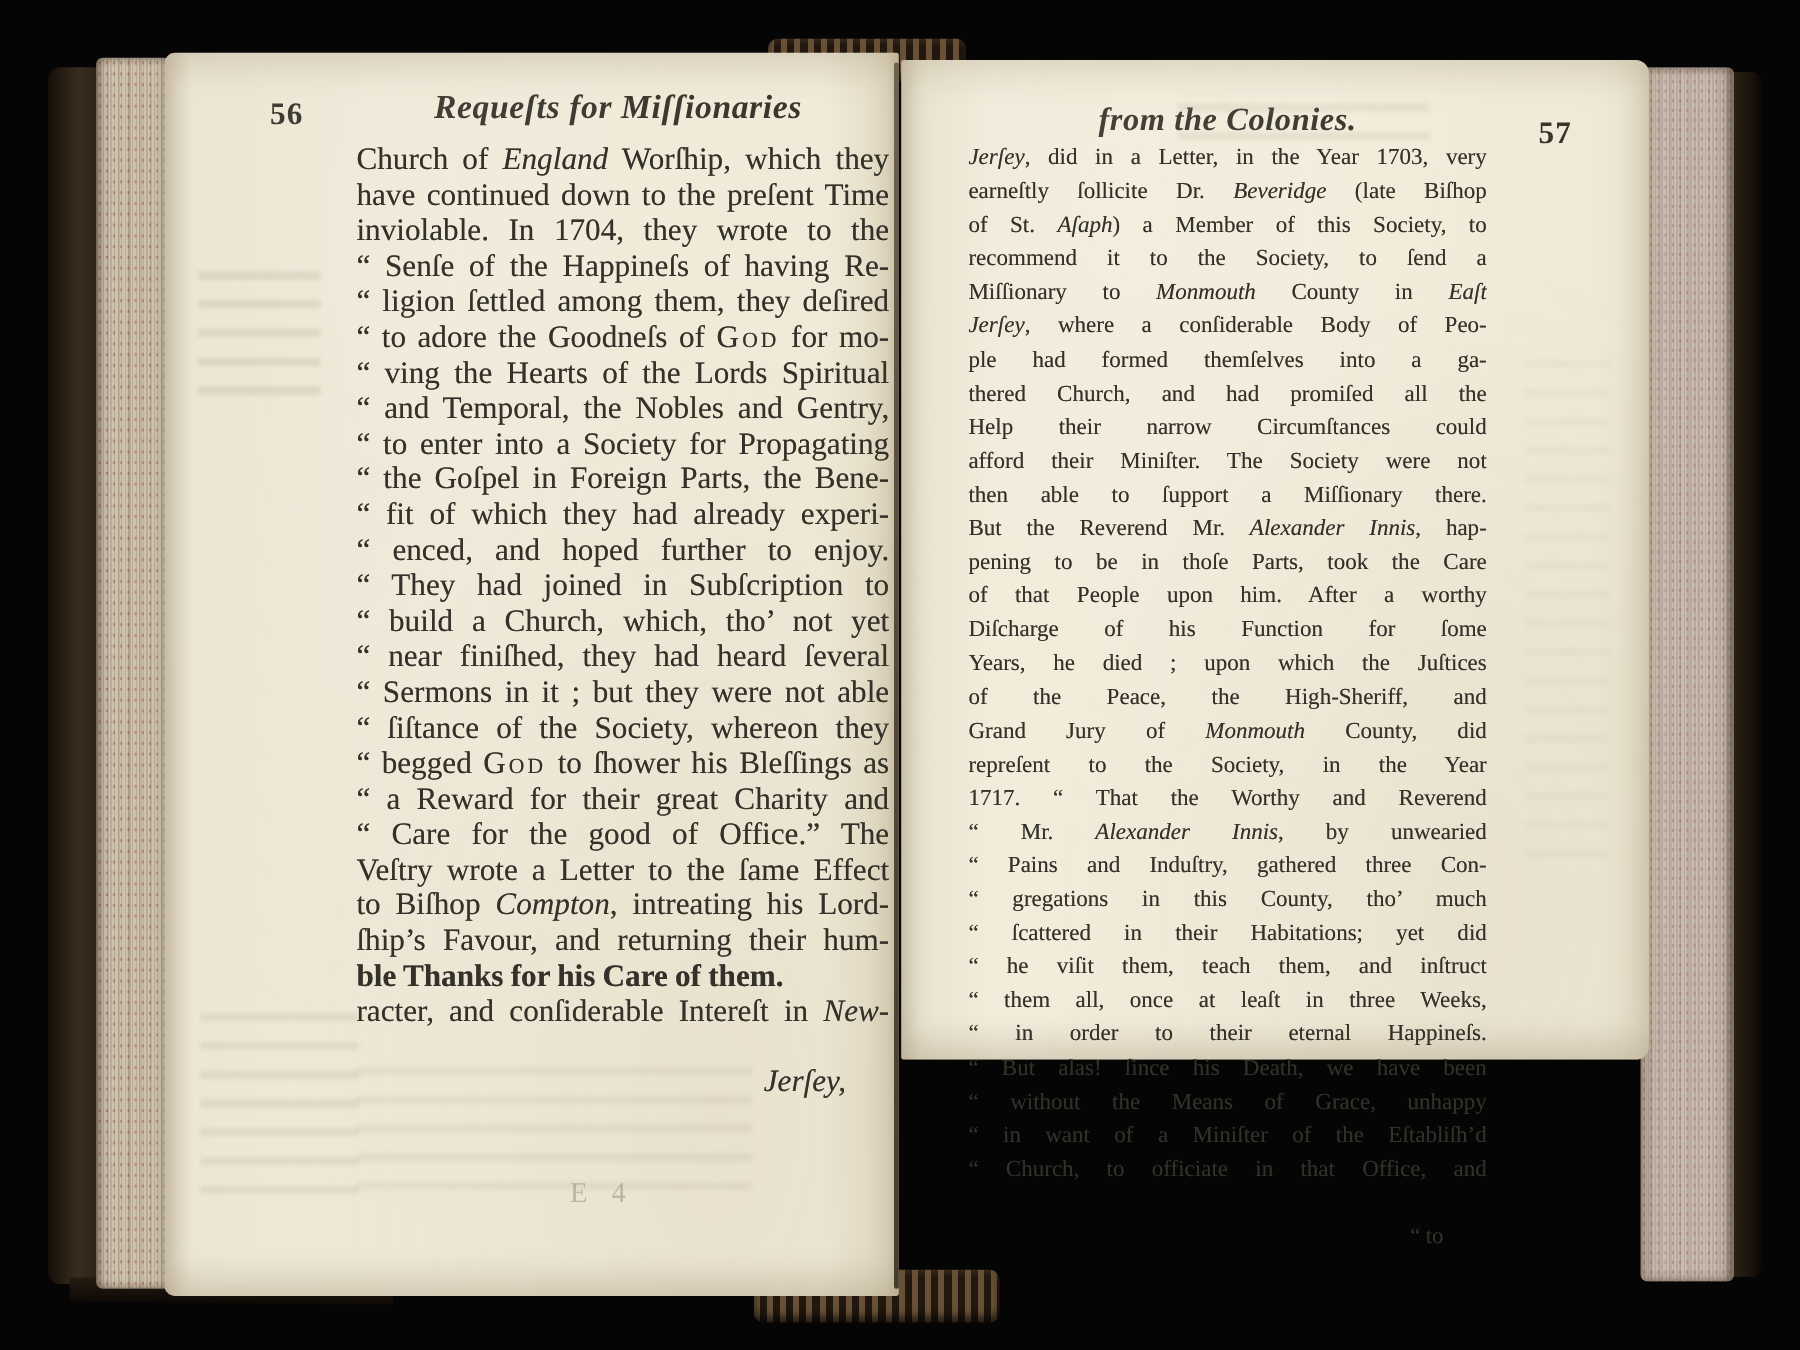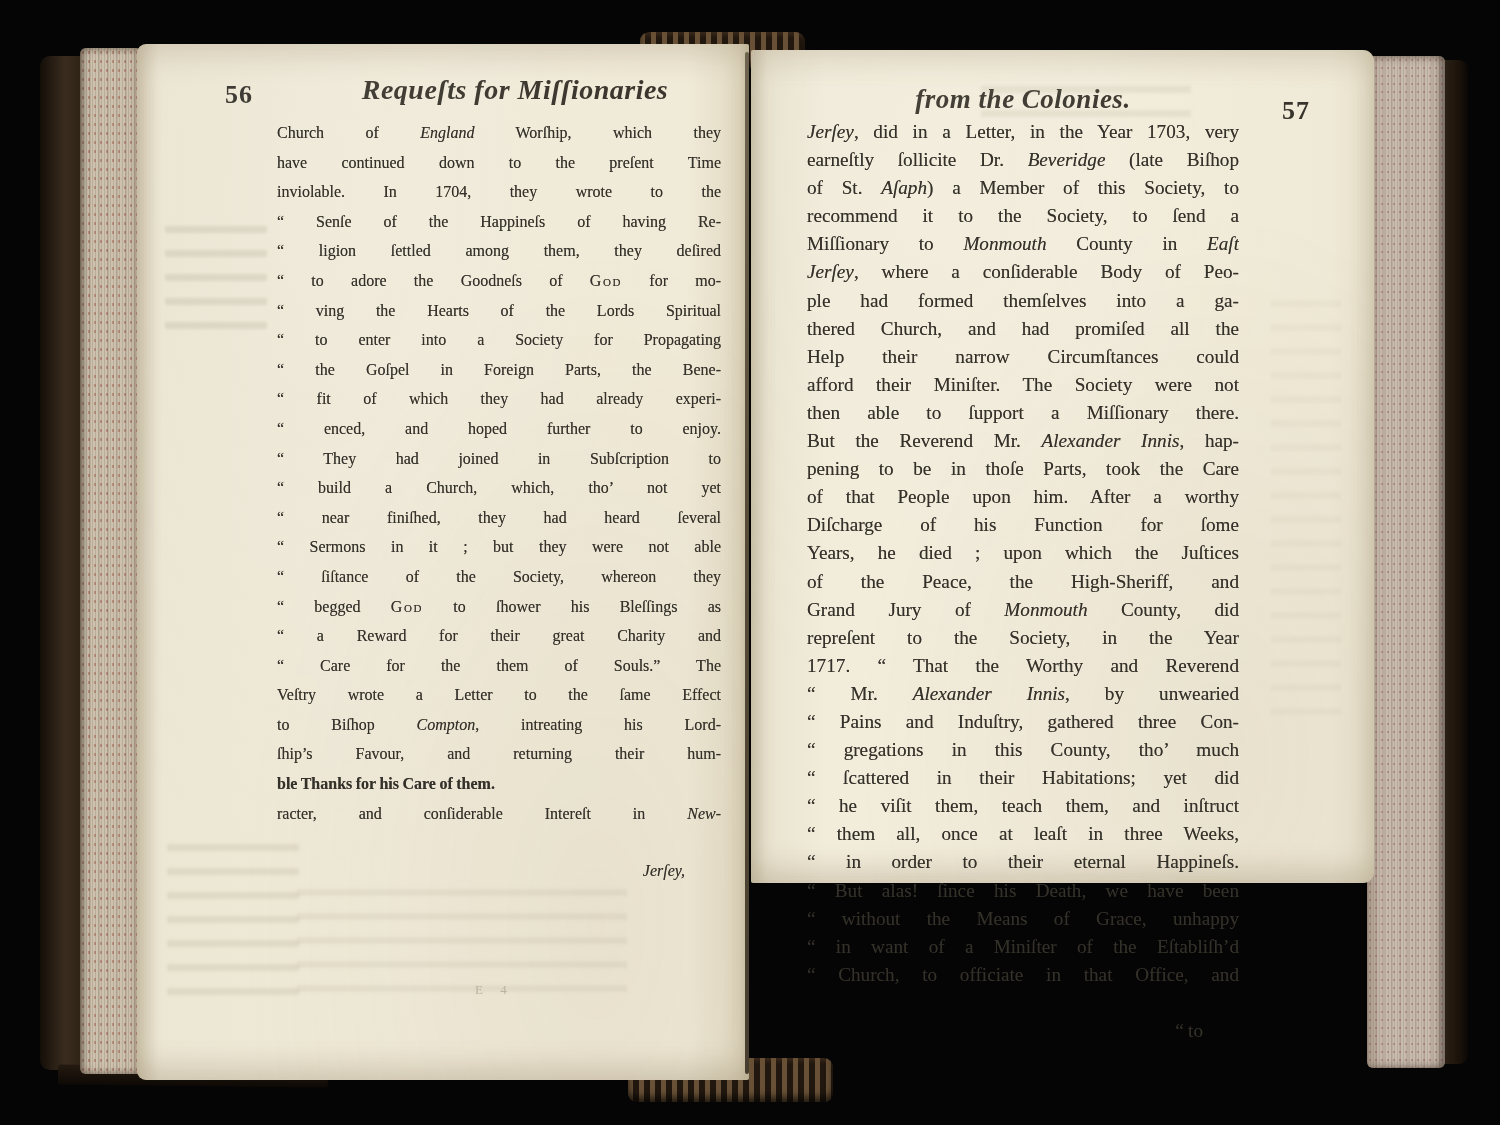--- a/index.html
+++ b/index.html
@@ -59,33 +59,33 @@
   .runhead{font-style:italic;font-weight:600;color:#3a362d;letter-spacing:.5px;}
   .page-left .runhead-row{left:156px;top:30px;width:444px;}
   .page-left .runhead{font-size:28px;}
   .page-right .runhead-row{left:56px;top:34px;width:432px;}
   .page-right .runhead{font-size:27px;}
   .pagenum{position:absolute;font-weight:700;font-size:26px;color:#37342c;letter-spacing:1px;}
   .pn-left{left:88px;top:36px;}
   .pn-right{right:64px;top:46px;}
 
   .textcol{position:absolute;z-index:3;}
-  .page-left  .textcol{left:140px;top:74px;width:444px;--lh:29.6px;font-size:16px;}
+  .page-left  .textcol{left:160px;top:74px;width:444px;--lh:29.6px;font-size:26px;}
   .page-right .textcol{left:56px;top:68px;width:432px;--lh:28.1px;font-size:19.2px;}
   .line{height:var(--lh);line-height:var(--lh);overflow:hidden;
         text-align:justify;text-align-last:justify;word-spacing:-.5px;
         text-shadow:0 0 .4px rgba(42,38,30,.55);}
   .line .it{font-style:italic;}
   .line .sc{font-variant:small-caps;letter-spacing:.10em;}
   .last-left{text-align-last:left;font-weight:bold;}
   .catchword{text-align:center;text-align-last:right;padding-right:36px;margin-top:28px;}
   .gap{margin-top:13px;}
   .indent{text-indent:22px;}
 
-  .sig-mark{position:absolute;left:338px;top:938px;font-size:13px;color:#8e8a74;
+  .sig-mark{position:absolute;left:338px;top:938px;font-size:24px;color:#8e8a74;
     letter-spacing:7px;opacity:.5;filter:blur(.4px);z-index:2;}
 
   
   .smudge{position:absolute;z-index:1;pointer-events:none;filter:blur(1.6px);opacity:.42;
     background:repeating-linear-gradient(180deg,rgba(138,132,106,.40) 0 7px,transparent 7px 24px);}
   .sm-a{left:28px;top:182px;width:102px;height:104px;}
   .sm-b{left:30px;top:800px;width:132px;height:162px;opacity:.34;}
   .sm-c{left:160px;top:845px;width:330px;height:118px;opacity:.26;}
   .sm-d{left:230px;top:36px;width:210px;height:40px;opacity:.30;}
   .sm-e{left:520px;top:250px;width:70px;height:430px;opacity:.15;}
@@ -113,32 +113,33 @@
         <span class="runhead">Requeſts for Miſſionaries</span>
       </div>
       <div class="textcol" id="left-lines">
           <div class="line"><span>Church of </span><span class="it">England</span><span> Worſhip, which they</span></div>
           <div class="line"><span>have continued down to the preſent Time</span></div>
           <div class="line"><span>inviolable.  In 1704, they wrote to the</span></div>
           <div class="line"><span>“ Senſe of the Happineſs of having Re-</span></div>
           <div class="line"><span>“ ligion ſettled among them, they deſired</span></div>
           <div class="line"><span>“ to adore the Goodneſs of </span><span class="sc">God</span><span> for mo-</span></div>
           <div class="line"><span>“ ving the Hearts of the Lords Spiritual</span></div>
+          <div class="line"><span>“ and Temporal, the Nobles and Gentry,</span></div>
           <div class="line"><span>“ to enter into a Society for Propagating</span></div>
           <div class="line"><span>“ the Goſpel in Foreign Parts, the Bene-</span></div>
           <div class="line"><span>“ fit of which they had already experi-</span></div>
           <div class="line"><span>“ enced, and hoped further to enjoy.</span></div>
           <div class="line"><span>“ They had joined in Subſcription to</span></div>
           <div class="line"><span>“ build a Church, which, tho’ not yet</span></div>
           <div class="line"><span>“ near finiſhed, they had heard ſeveral</span></div>
           <div class="line"><span>“ Sermons in it ; but they were not able</span></div>
           <div class="line"><span>“ ſiſtance of the Society, whereon they</span></div>
           <div class="line"><span>“ begged </span><span class="sc">God</span><span> to ſhower his Bleſſings as</span></div>
           <div class="line"><span>“ a Reward for their great Charity and</span></div>
-          <div class="line"><span>“ Care for the them of Souls.”  The</span></div>
+          <div class="line"><span>“ Care for the good of Office.”  The</span></div>
           <div class="line"><span>Veſtry wrote a Letter to the ſame Effect</span></div>
           <div class="line"><span>to Biſhop </span><span class="it">Compton</span><span>, intreating his Lord-</span></div>
           <div class="line"><span>ſhip’s Favour, and returning their hum-</span></div>
           <div class="line last-left"><span>ble Thanks for his Care of them.</span></div>
           <div class="line"><span>racter, and conſiderable Intereſt in </span><span class="it">New-</span></div>
           <div class="line catchword"><span class="it">Jerſey,</span></div>
         </div>
       <span class="sig-mark">E 4</span>
     </div>
 

